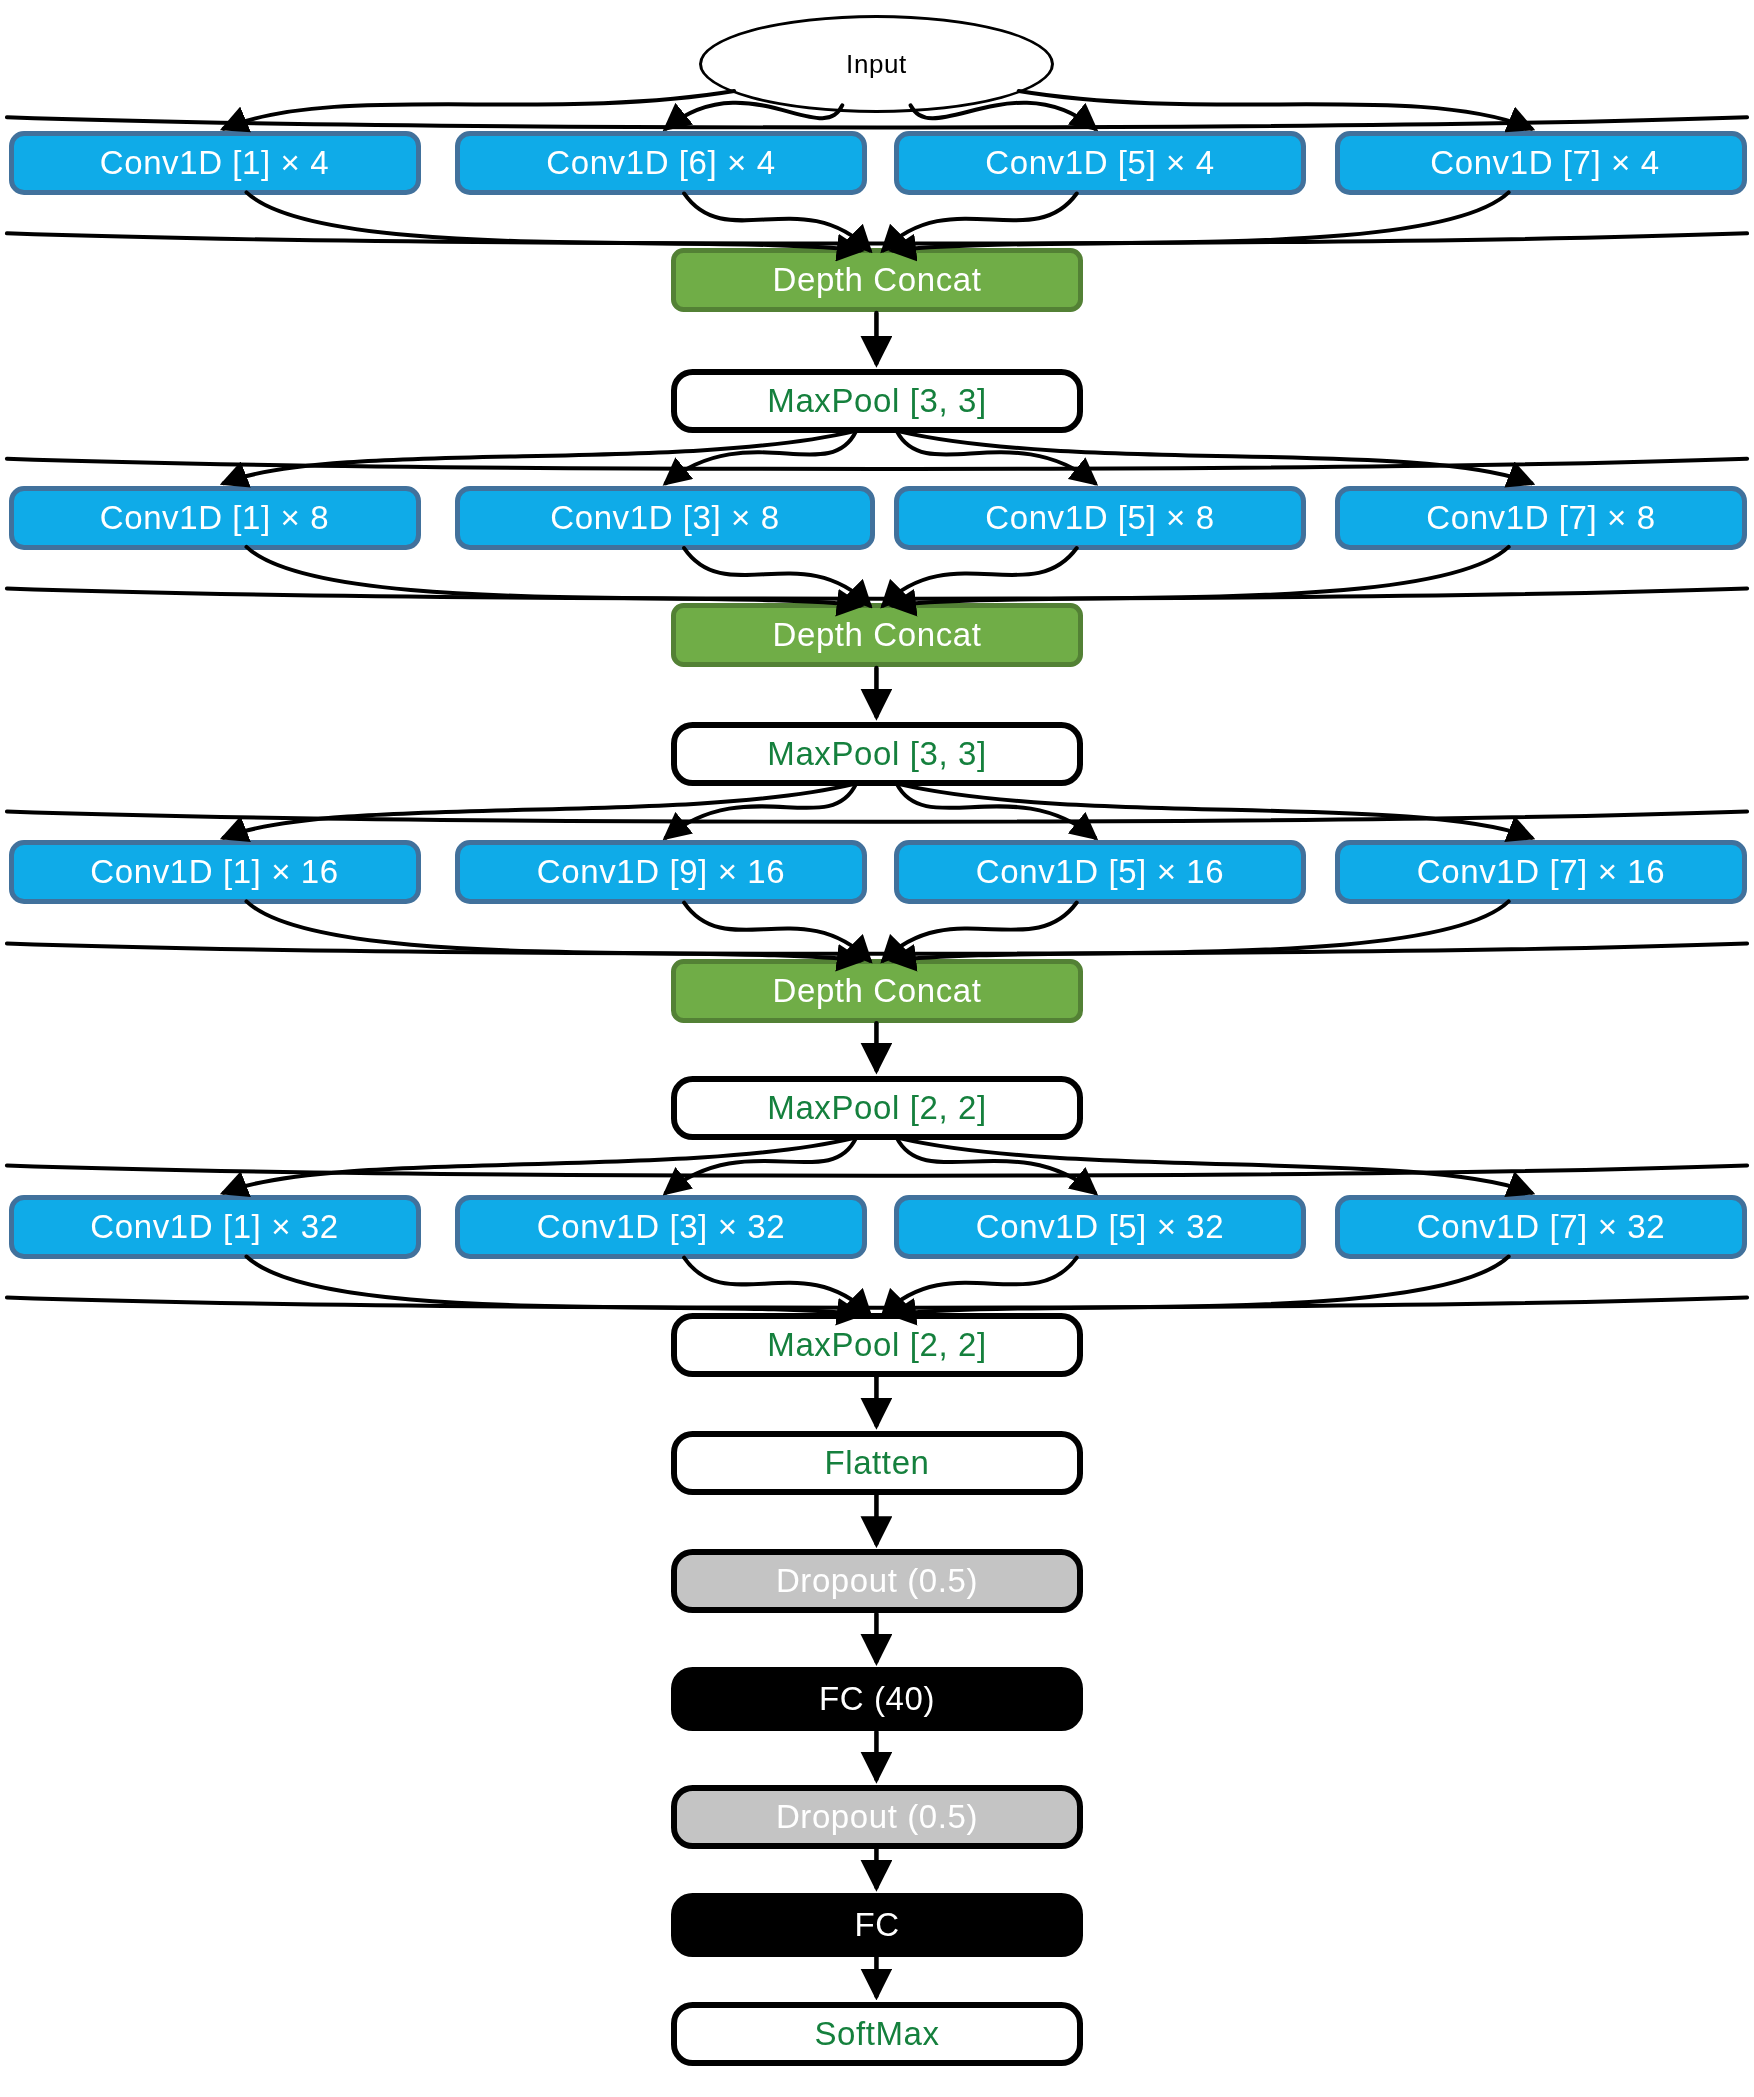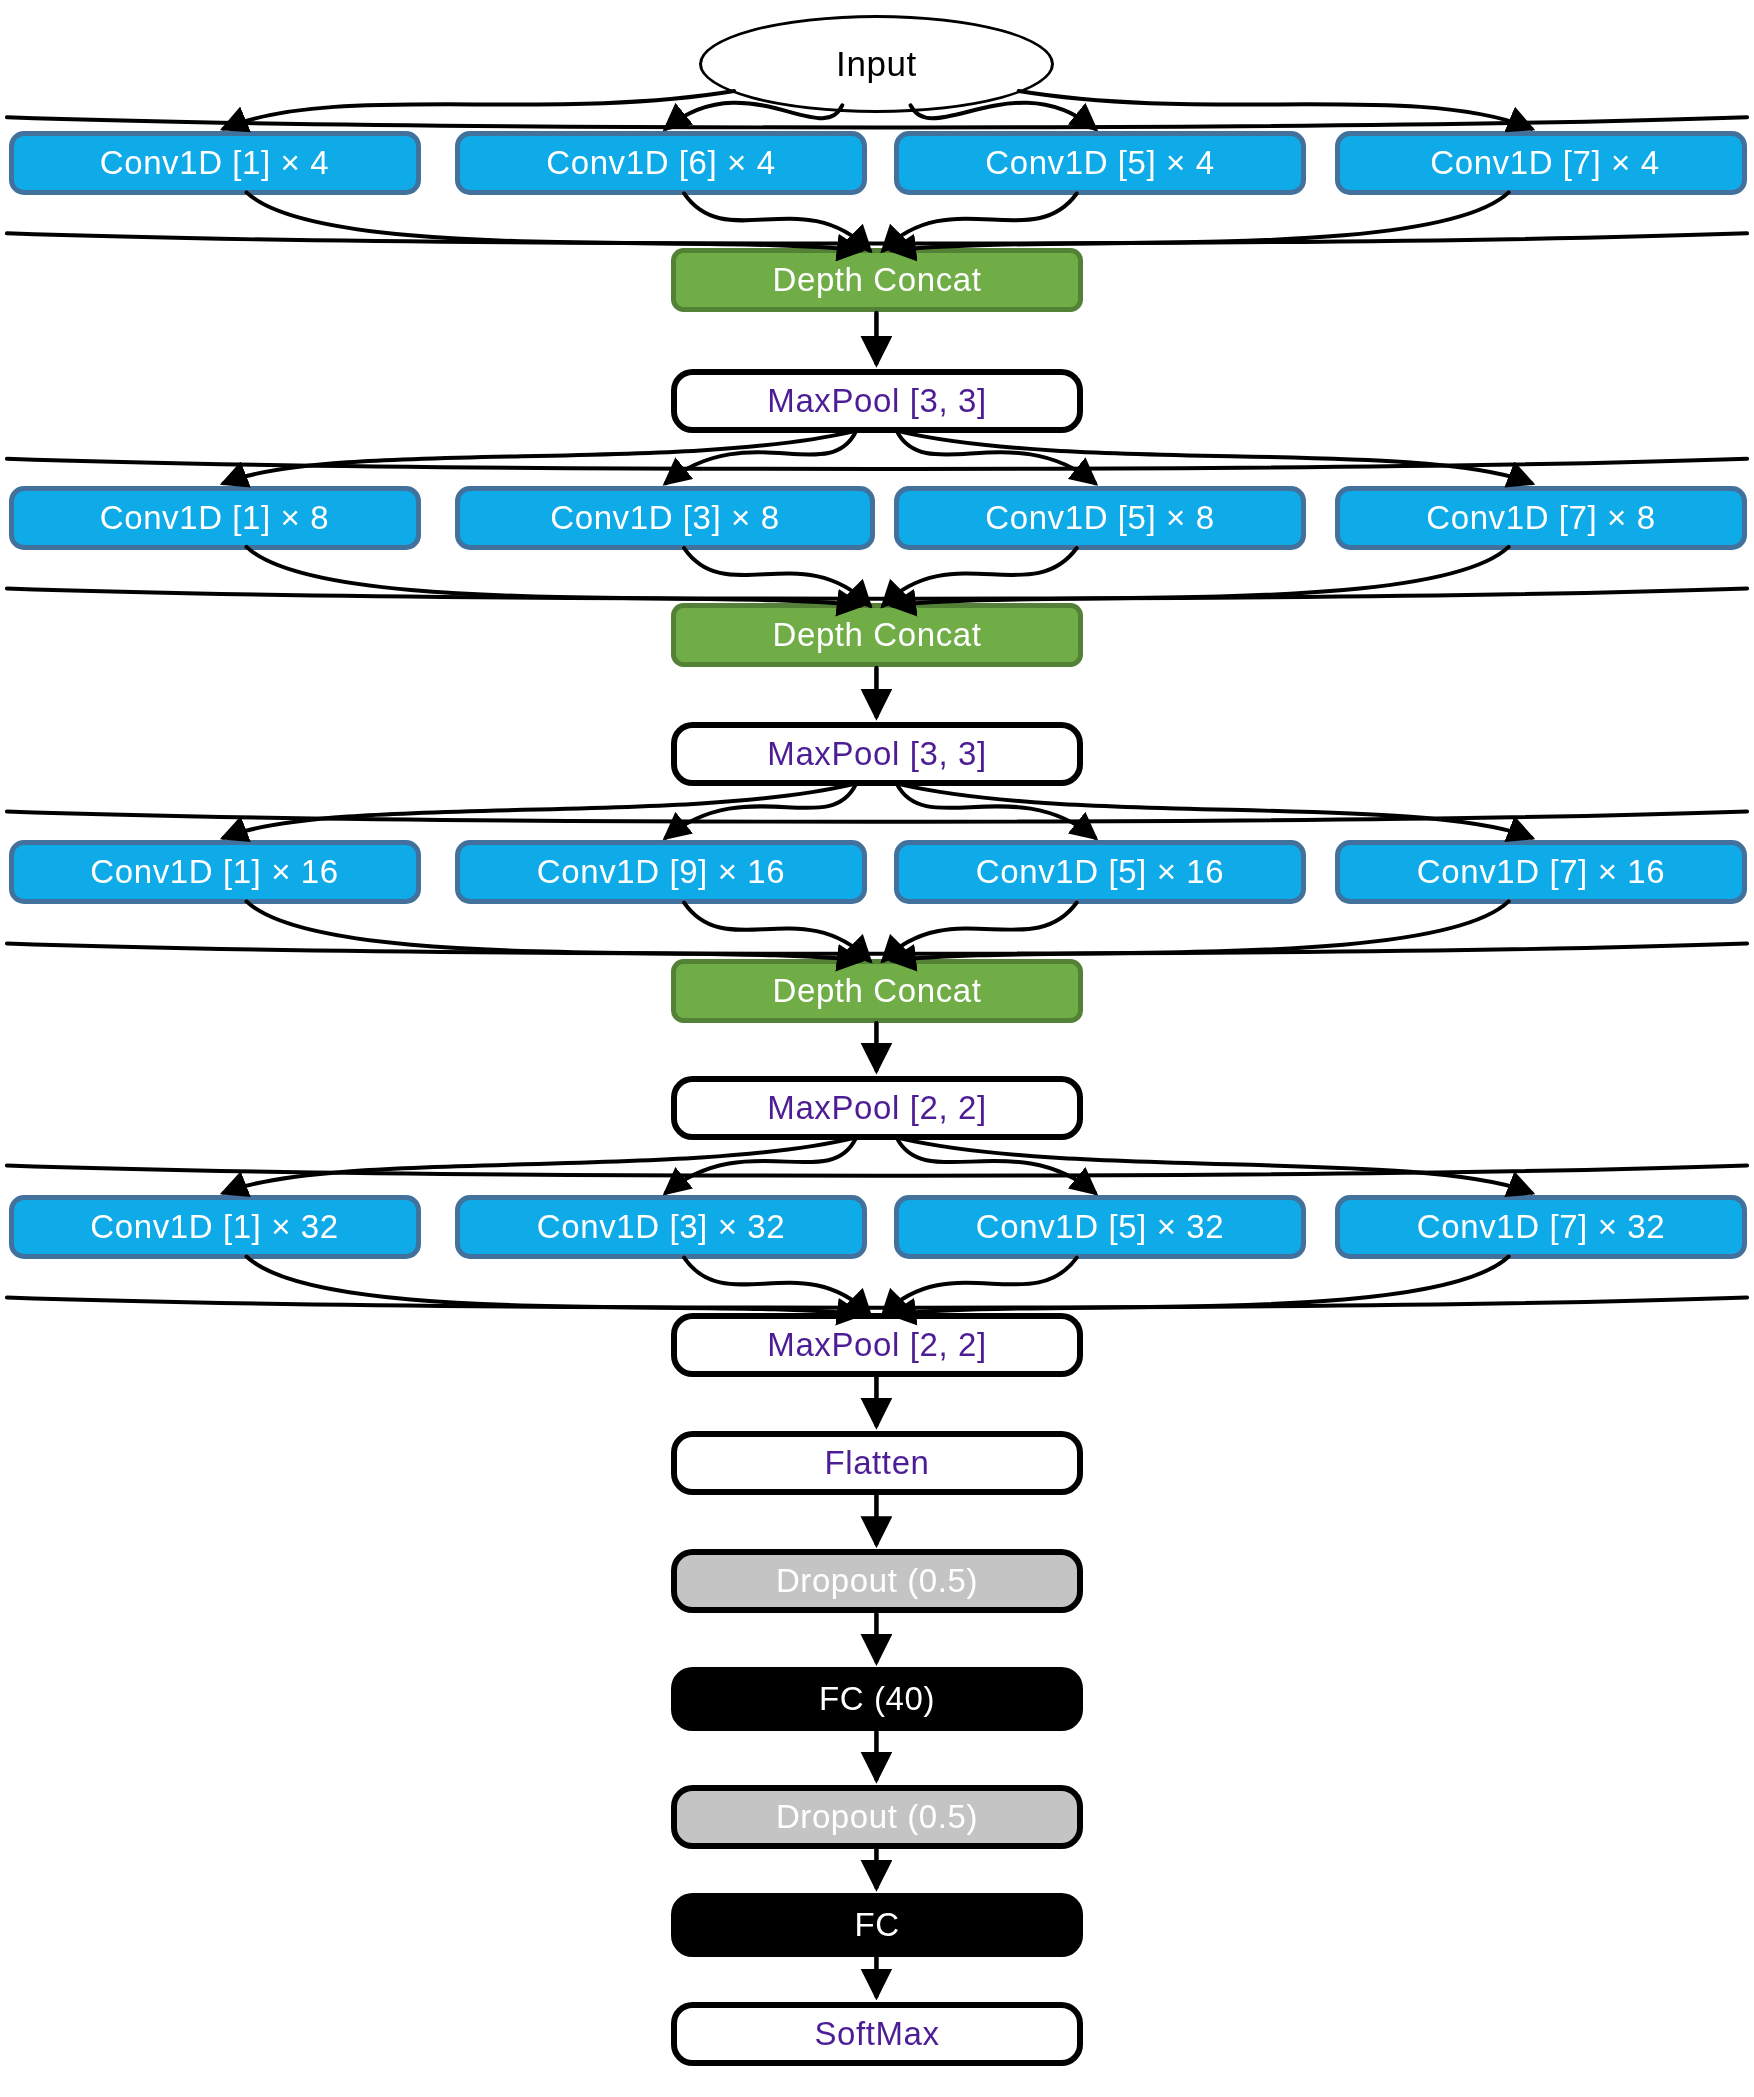--- a/index.html
+++ b/index.html
@@ -6,27 +6,27 @@
   body{width:1754px;height:2097px;overflow:hidden;}
   #diagram{position:relative;width:1754px;height:2097px;background:#ffffff;
            font-family:"Liberation Sans",sans-serif;}
   .node{position:absolute;box-sizing:border-box;display:flex;align-items:center;
         justify-content:center;font-size:33px;letter-spacing:0.6px;white-space:nowrap;}
   .conv{background:var(--conv_fill);border:5.1px solid var(--conv_border);
         border-radius:15px;color:#ffffff;}
   .concat{background:var(--concat_fill);border:5.1px solid var(--concat_border);
         border-radius:12.5px;color:#ffffff;}
   .pool,.plain{background:#ffffff;border:6.3px solid var(--box_border);
-        border-radius:21.6px;color:#4c1d95;}
+        border-radius:21.6px;color:#15803d;}
   .dropout{background:var(--dropout_fill);border:6.3px solid var(--box_border);
         border-radius:21.6px;color:#ffffff;}
   .fc{background:var(--fc_fill);border:6.3px solid var(--fc_fill);
         border-radius:21.6px;color:#ffffff;}
   .input-ellipse{background:#ffffff;border:3.4px solid var(--box_border);
-        border-radius:50%;color:#000000;font-size:35px;}
+        border-radius:50%;color:#000000;font-size:26px;}
   #arrow-layer{position:absolute;left:0;top:0;pointer-events:none;}
 </style>
 </head>
 <body>
 
 <div id="diagram">
   <div class="node input-ellipse" style="left: 699px; top: 15px; width: 355px; height: 98px;">Input</div>
     <div class="node conv" style="left: 8.5px; top: 131px; width: 412px; height: 64px;">Conv1D [1] × 4</div>
     <div class="node conv" style="left: 455px; top: 131px; width: 412px; height: 64px;">Conv1D [6] × 4</div>
     <div class="node conv" style="left: 894px; top: 131px; width: 412px; height: 64px;">Conv1D [5] × 4</div>

